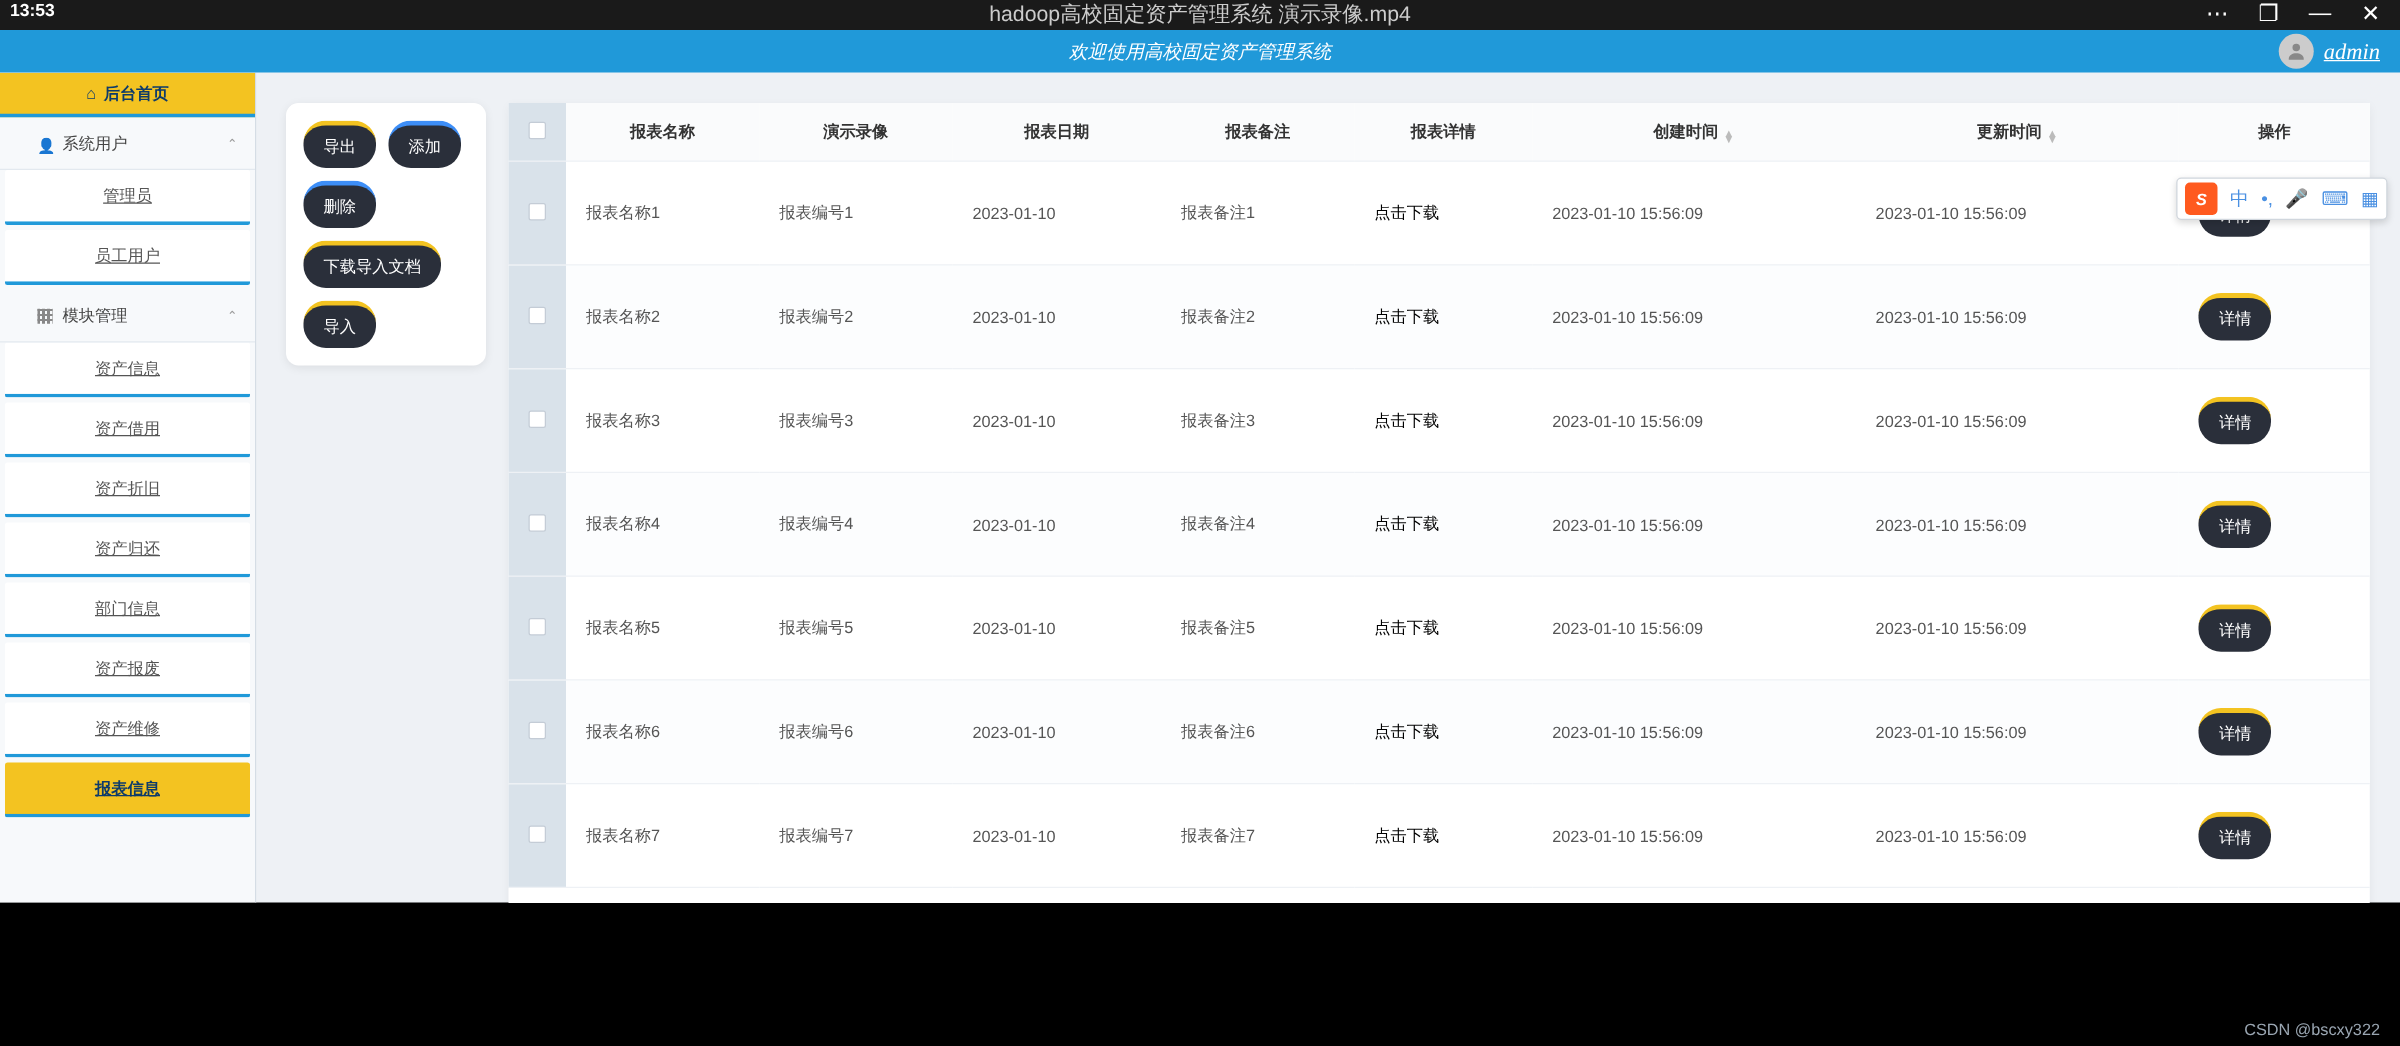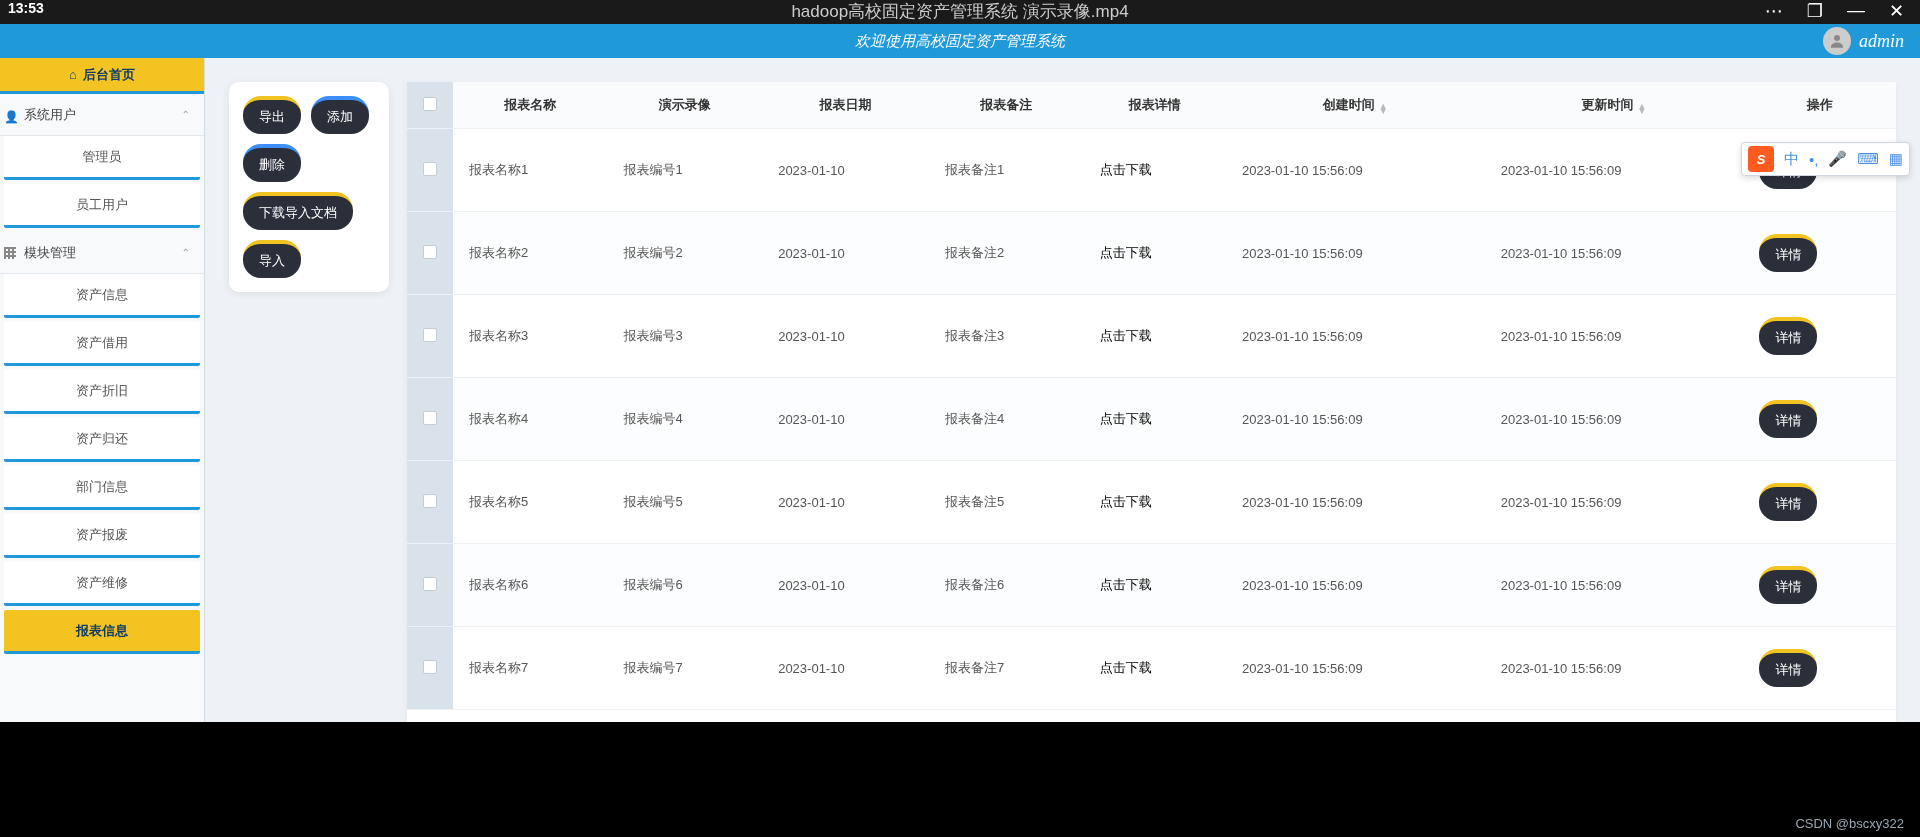--- a/index.html
+++ b/index.html
@@ -7,27 +7,27 @@
 .titlebar { background: #1a1a1a; height: 24px; display: flex; color: #ccc; position: relative; }
 .titlebar-time { color: #fff; font-weight: bold; padding-left: 8px; font-size: 14px; }
 .titlebar-title { position: absolute; left: 50%; transform: translateX(-50%); color: #ccc; font-size: 17px; }
 .titlebar-controls { position: absolute; right: 0; display: flex; gap: 24px; padding-right: 16px; }
 .titlebar-icon { color: #fff; font-size: 18px; cursor: pointer; }
 .app { background: #eef1f5; height: 698px; display: flex; flex-direction: column; }
 .header { background: #2099d9; height: 34px; display: flex; align-items: center; justify-content: flex-end; padding: 0 16px; color: #fff; position: relative; }
 .header-welcome { position: absolute; left: 50%; transform: translateX(-50%); font-style: italic; font-size: 15px; font-family: cursive; }
 .header-user { display: flex; align-items: center; gap: 8px; }
 .header-avatar { width: 28px; height: 28px; border-radius: 50%; background: #ccc; display: flex; align-items: center; justify-content: center; }
-.header-username { font-style: italic; font-size: 18px; font-family: cursive; }
+.header-username { font-style: italic; font-size: 18px; font-family: cursive; text-decoration: underline; }
 .body { display: flex; flex: 1; overflow: hidden; }
 .sidebar { width: 205px; background: #f7f9fb; border-right: 1px solid #d5dde5; overflow-y: auto; }
 .sidebar-home { background: #f3c321; color: #0e3b6a; height: 36px; display: flex; align-items: center; justify-content: center; font-weight: bold; gap: 6px; border-bottom: 3px solid #2099d9; }
-.sidebar-group-header { background: #f7f9fb; color: #444; height: 42px; display: flex; align-items: center; padding: 0 4px; gap: 8px; border-bottom: 1px solid #e3e9ef; position: relative; }
+.sidebar-group-header { background: #f7f9fb; color: #444; height: 42px; display: flex; align-items: center; padding: 0 30px; gap: 8px; border-bottom: 1px solid #e3e9ef; position: relative; }
 .sidebar-group-header .chev { position: absolute; right: 14px; color: #999; font-size: 10px; }
-.sidebar-item { background: #fff; color: #555; height: 44px; display: flex; align-items: center; justify-content: center; border-bottom: 3px solid #2099d9; margin: 0 4px 4px 4px; border-radius: 2px; }
+.sidebar-item { background: #fff; color: #555; height: 44px; display: flex; align-items: center; justify-content: center; border-bottom: 3px solid #2099d9; margin: 0 4px 4px 4px; border-radius: 2px; text-decoration: underline; }
 .sidebar-item.active { background: #f3c321; color: #0e3b6a; font-weight: bold; }
 .content { flex: 1; padding: 24px; overflow: auto; }
 .toolbar-actions { background: #fff; border-radius: 10px; padding: 14px; display: inline-flex; flex-wrap: wrap; gap: 10px; box-shadow: 0 2px 8px rgba(0,0,0,0.08); margin-bottom: 12px; width: 160px; align-content: flex-start; vertical-align: top; align-items: center; }
 .pill-btn { border-radius: 18px; padding: 8px 16px; color: #fff; border: none; font-size: 13px; cursor: pointer; background: #2a2f3a; border-top: 4px solid #f3c321; white-space: nowrap; }
 .pill-btn.blue { border-top-color: #3d8ef7; }
 .layout-row { display: flex; gap: 18px; align-items: flex-start; }
 .table-wrap { flex: 1; background: #fff; box-shadow: 0 2px 8px rgba(0,0,0,0.05); }
 table { width: 100%; border-collapse: collapse; }
 th { background: #fafbfc; text-align: center; padding: 14px 16px; font-weight: bold; color: #333; border-bottom: 1px solid #eef1f5; font-size: 13px; }
 th .sort { color: #bbb; font-size: 9px; margin-left: 4px; display: inline-flex; flex-direction: column; line-height: 5px; }

